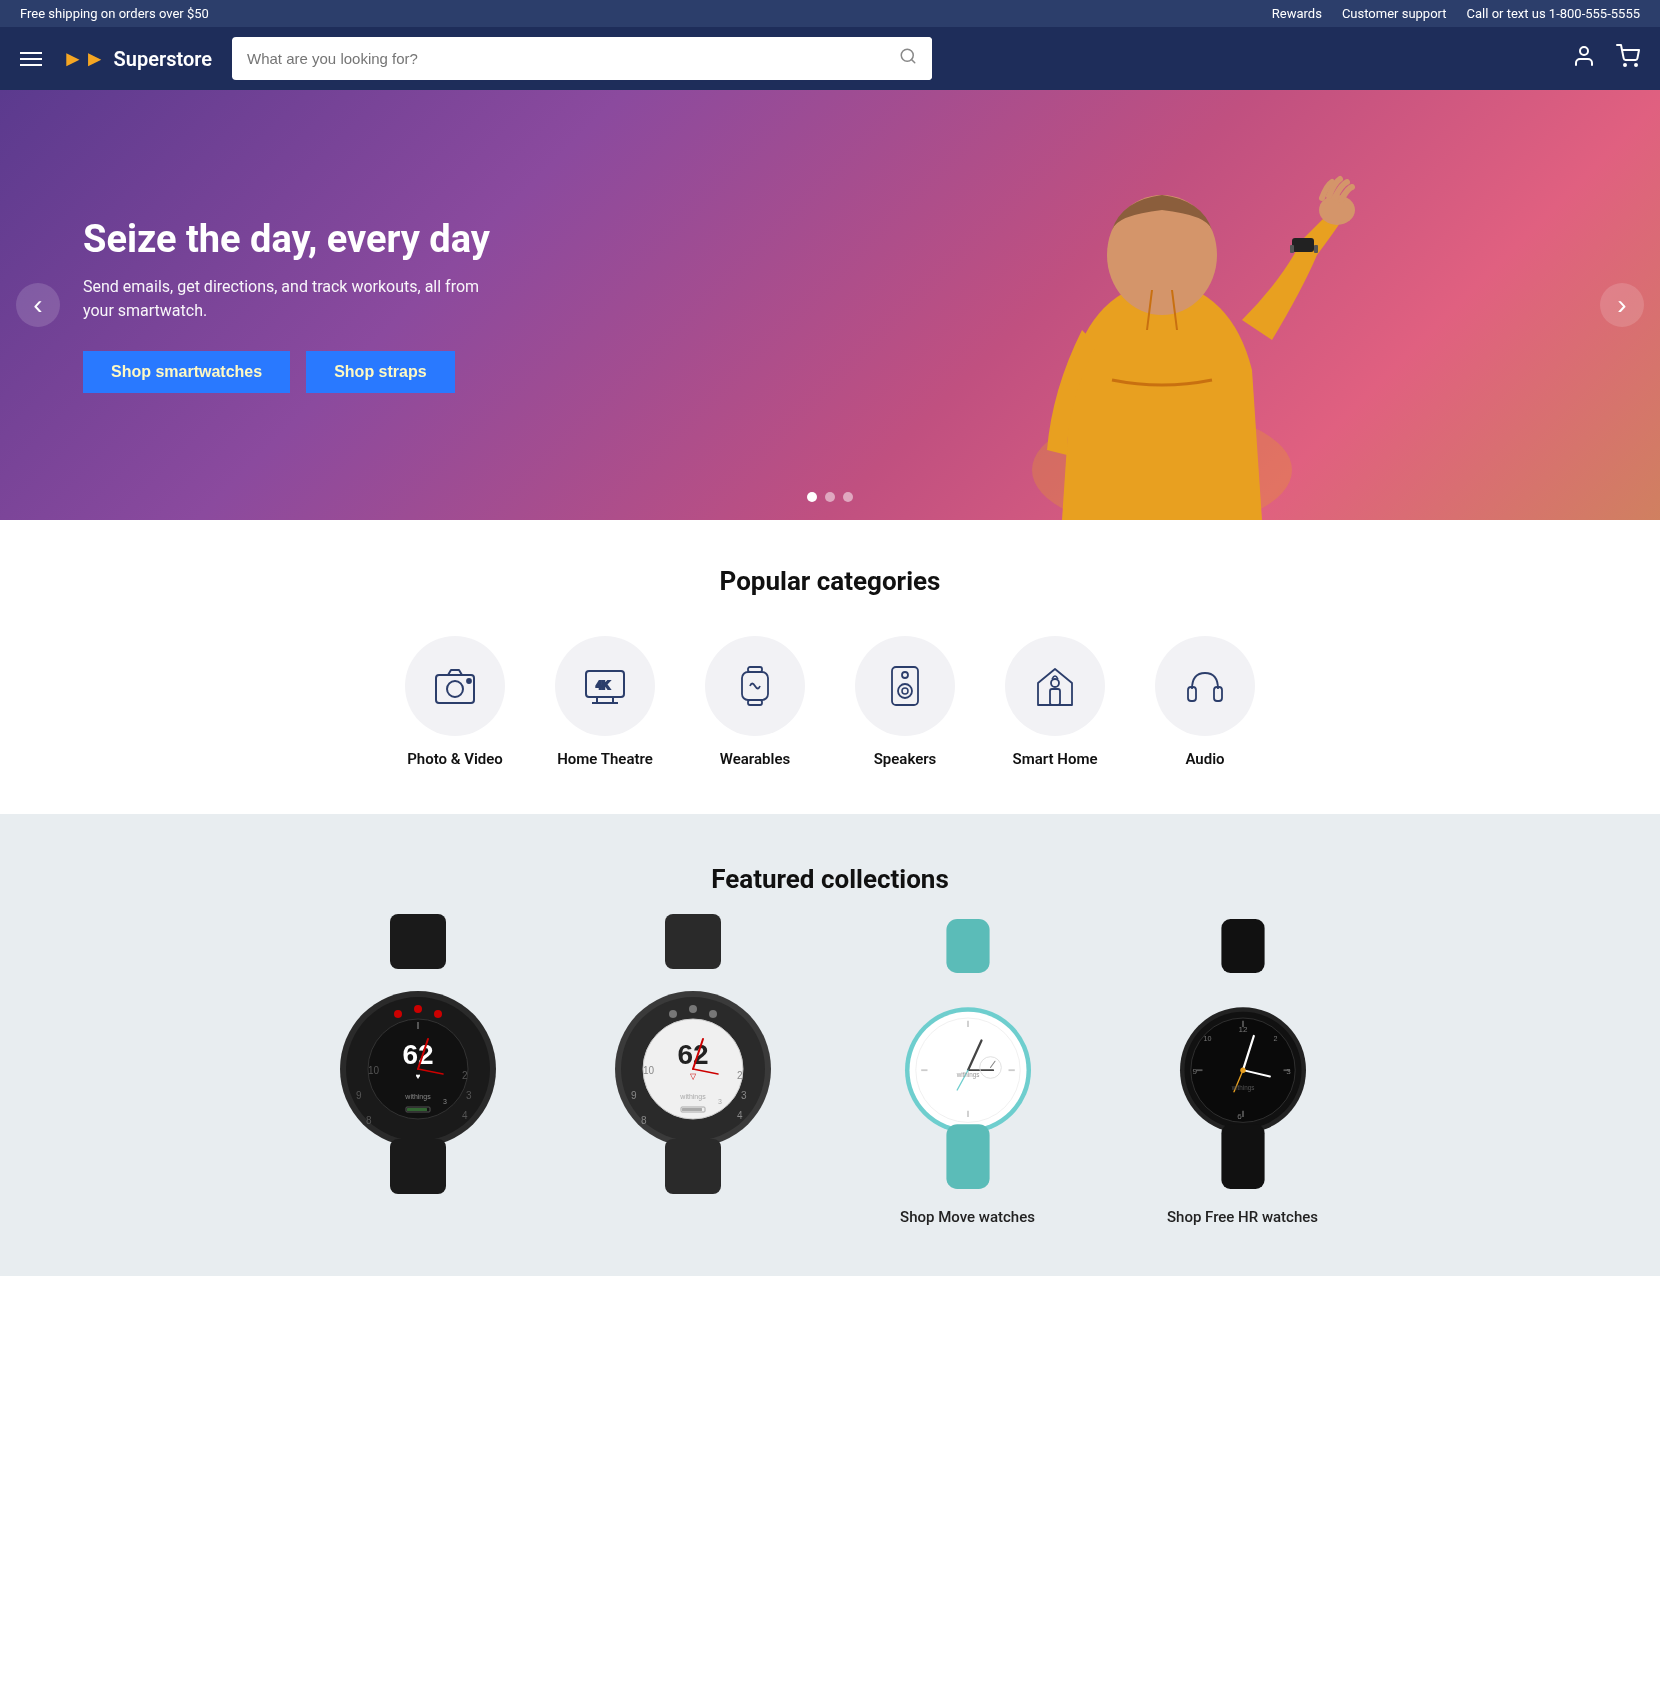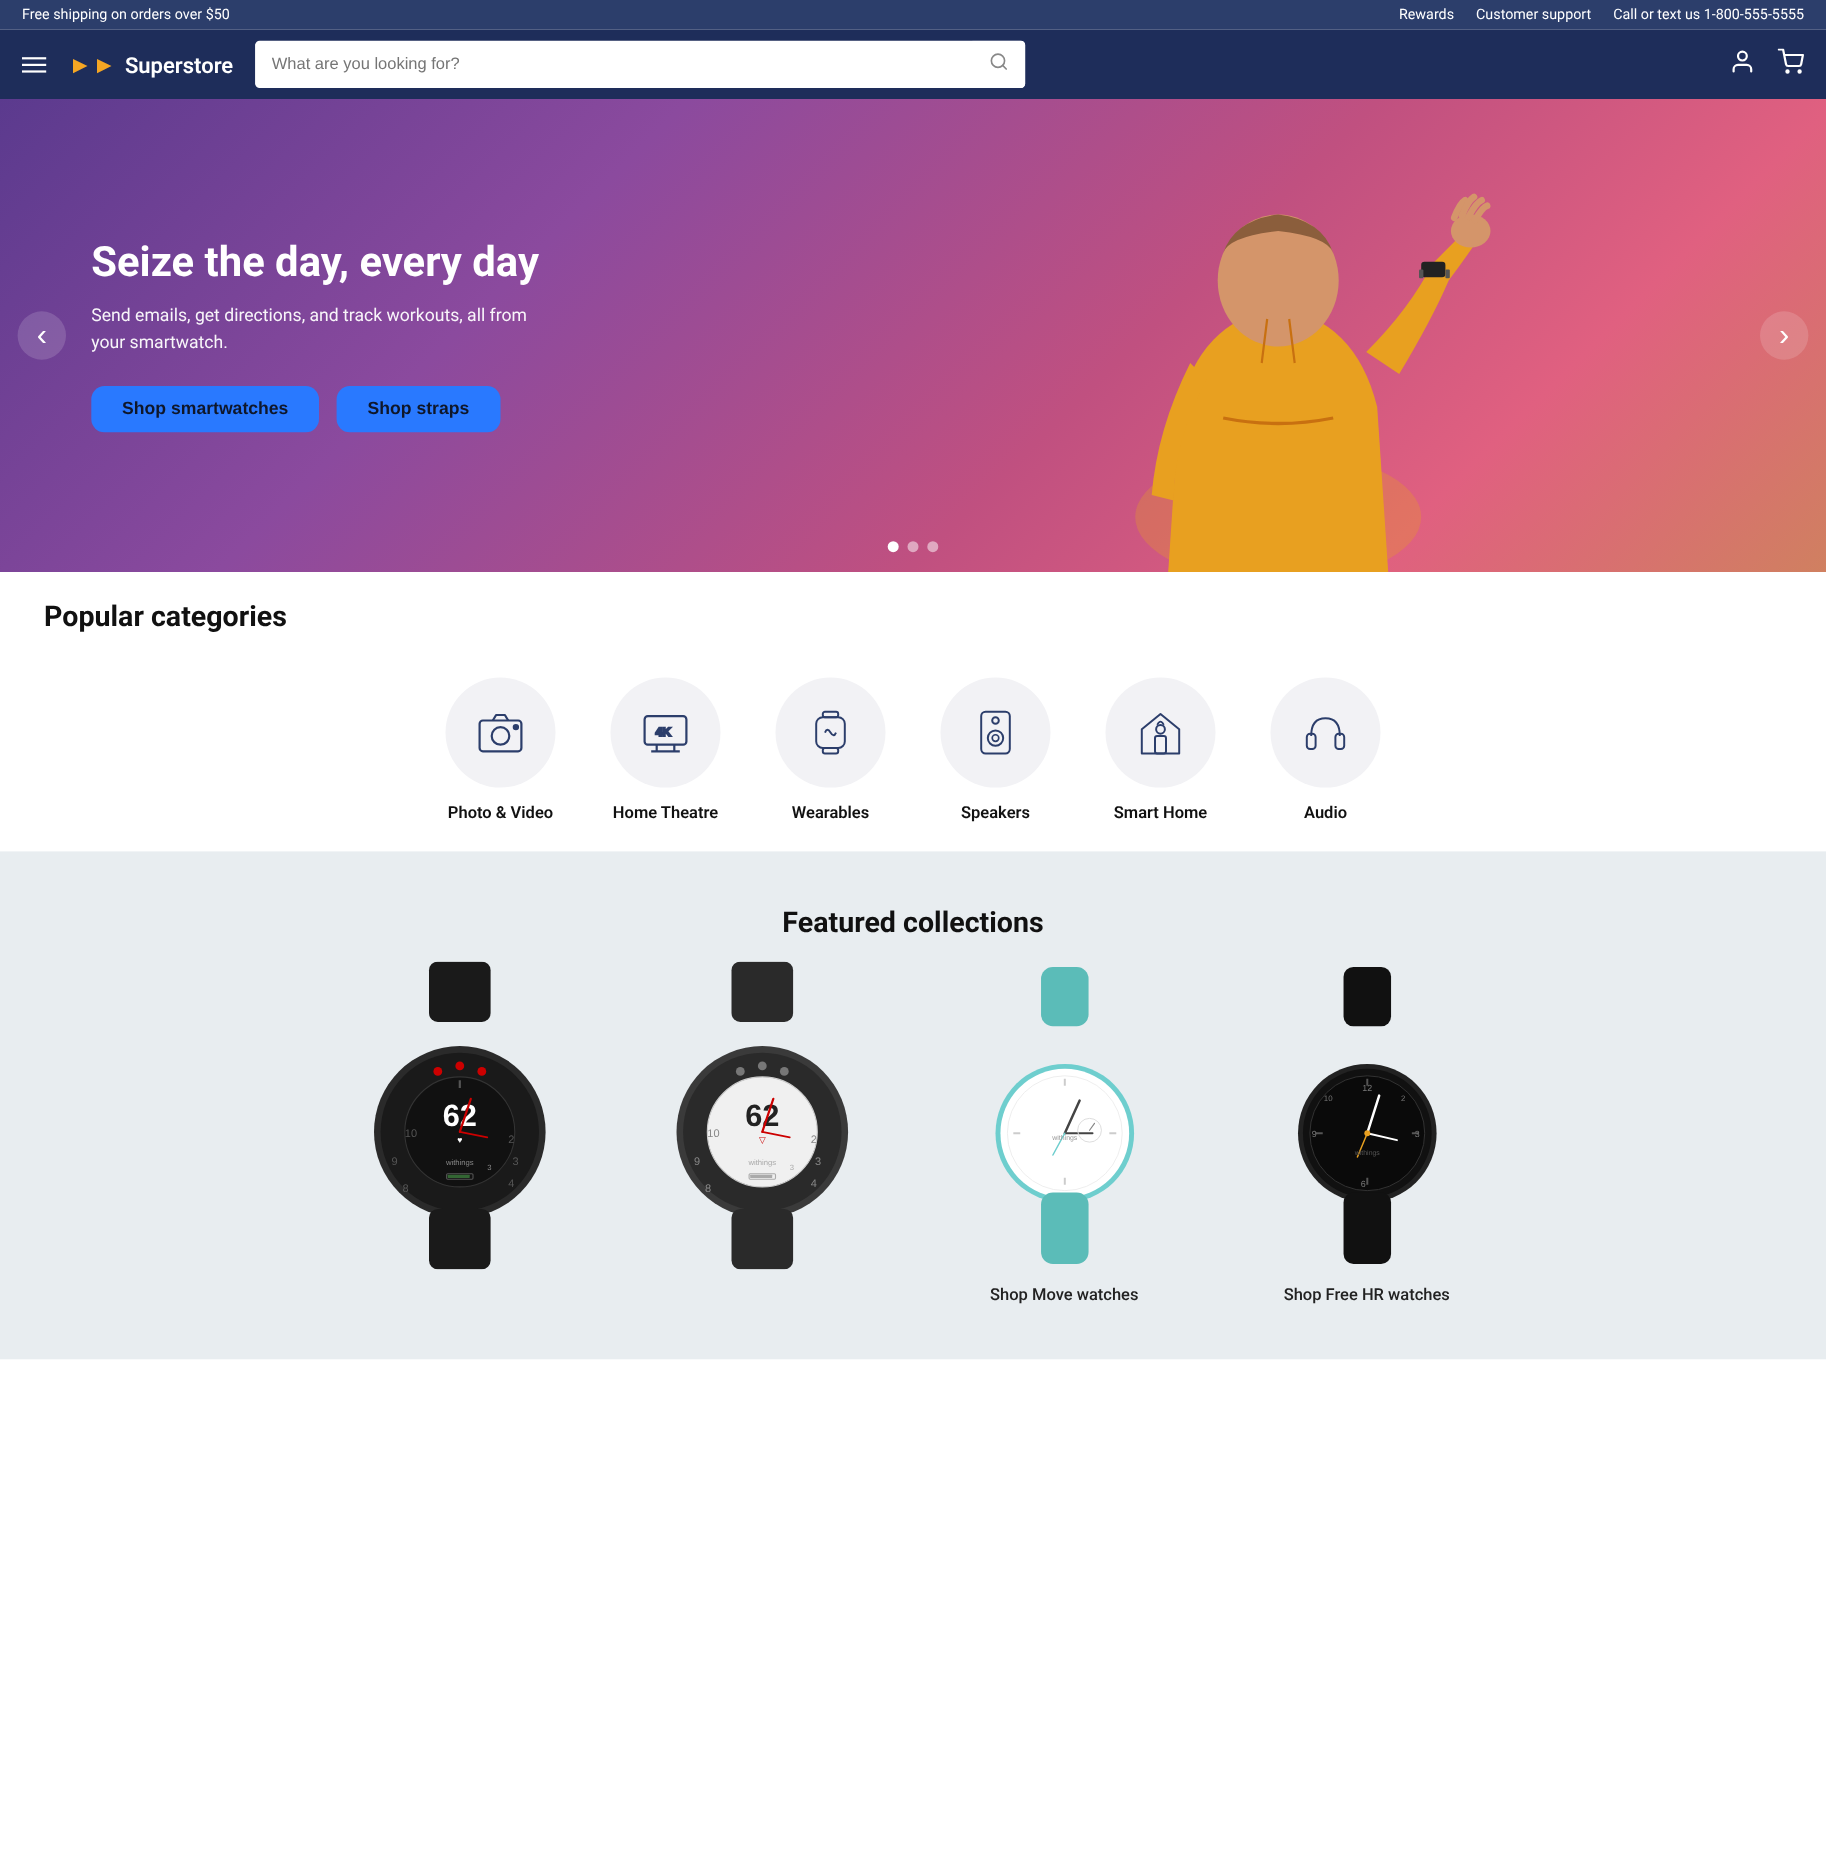--- a/index.html
+++ b/index.html
@@ -84,23 +84,23 @@
     .hero-subtitle {
       font-size: 16px;
       margin-bottom: 28px;
       opacity: 0.95;
       line-height: 1.5;
     }
     .hero-buttons { display: flex; gap: 16px; }
     .btn-hero {
       padding: 12px 28px;
       background: #2979ff;
-      color: #0f172a;
+      color: #fef9c3;
       border: none;
-      border-radius: 12px;
+      border-radius: 0;
       font-size: 16px;
       font-weight: 600;
       cursor: pointer;
     }
     .hero-image-area {
       position: absolute;
       right: 0;
       top: 0;
       bottom: 0;
       width: 60%;
@@ -137,21 +137,22 @@
     }
     .dot {
       width: 10px; height: 10px;
       border-radius: 50%;
       background: rgba(255,255,255,0.5);
     }
     .dot.active { background: #fff; }
 
     
     .categories-section {
-      padding: 26px 40px;
+      padding: 46px 40px;
+      text-align: center;
     }
     .section-title {
       font-size: 26px;
       font-weight: 700;
       margin-bottom: 40px;
       color: #111;
     }
     .categories-grid {
       display: flex;
       justify-content: center;

